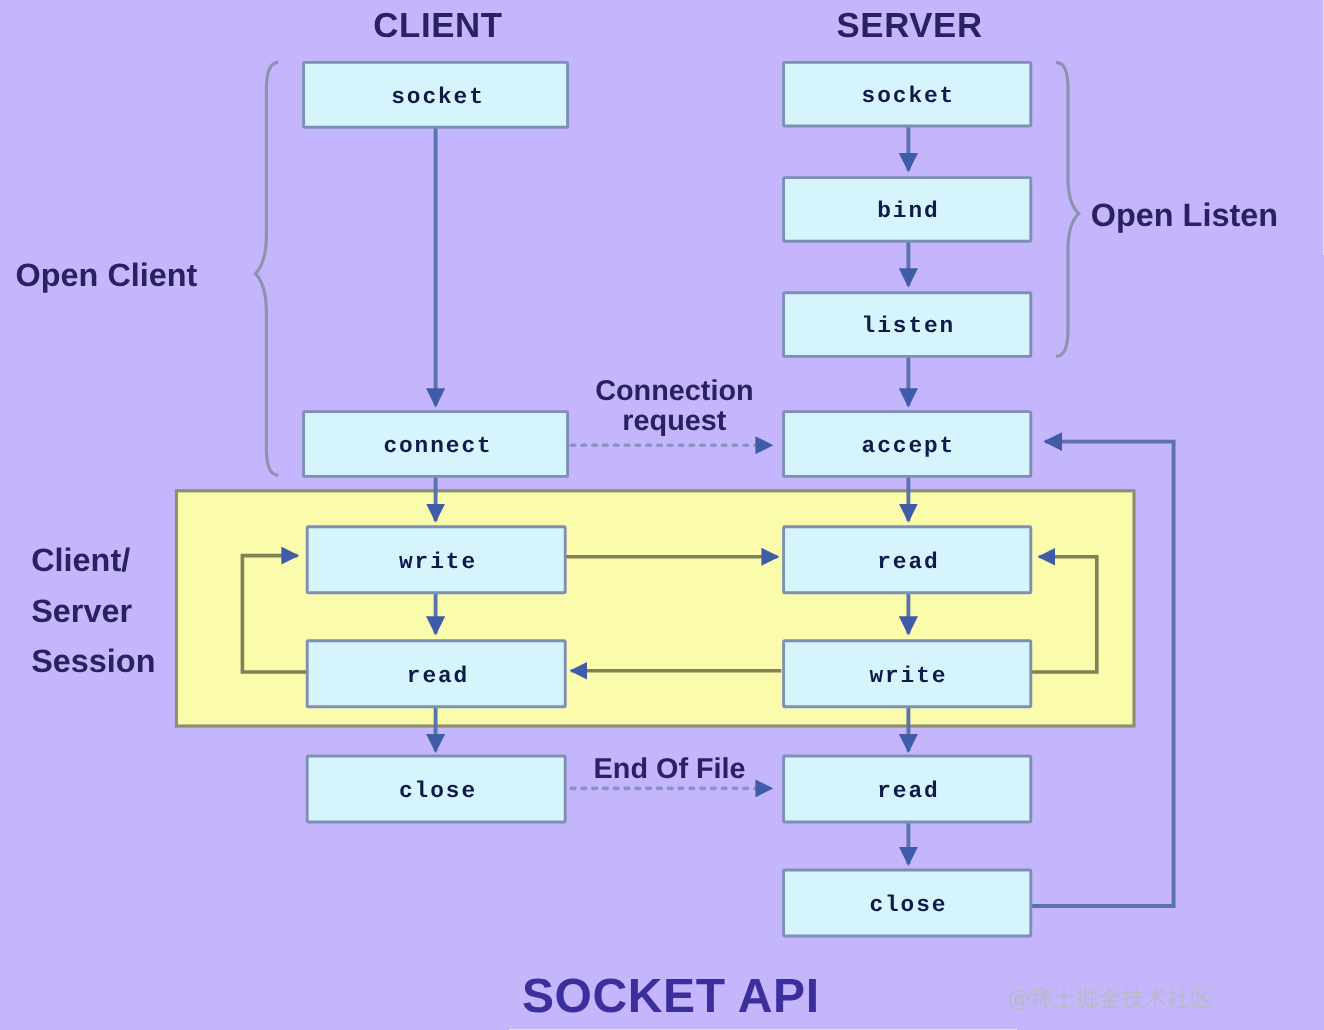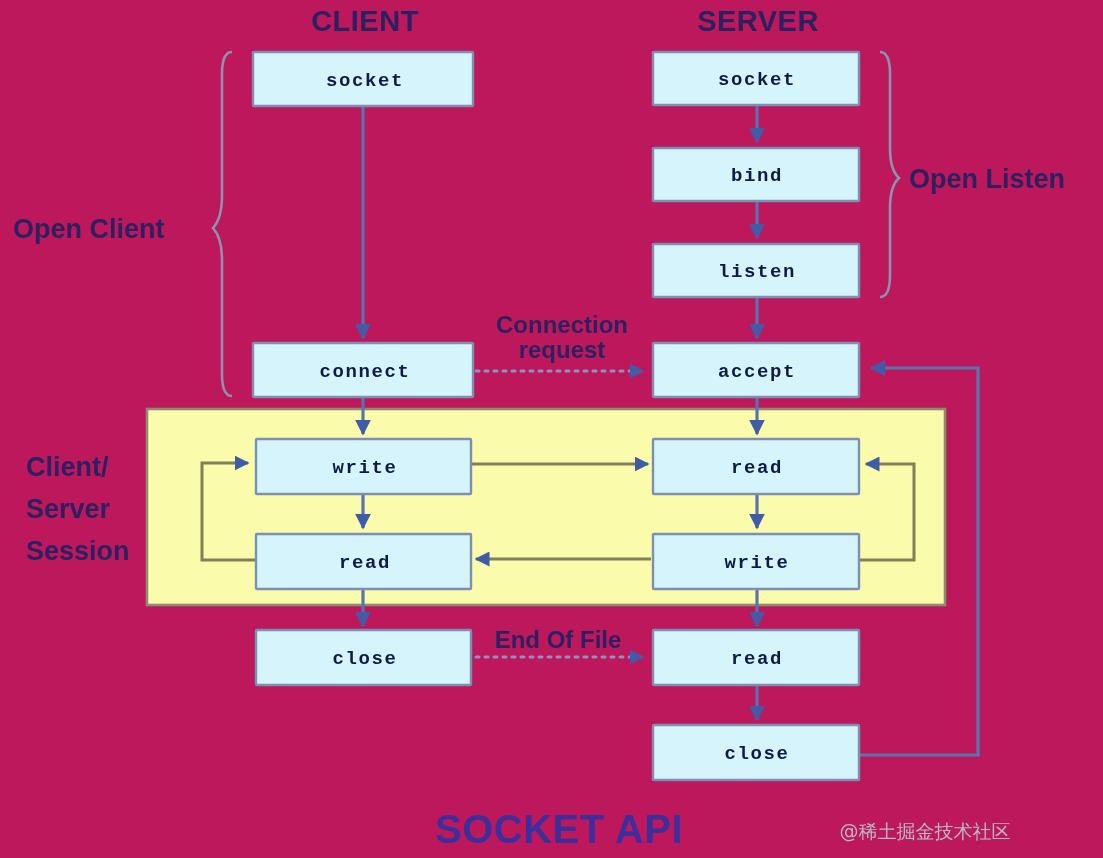--- a/index.html
+++ b/index.html
@@ -7,21 +7,21 @@
     padding: 0;
     background: #ffffff;
   }
   body {
     font-family: "Liberation Sans", sans-serif;
   }
   #stage {
     position: relative;
     width: 1103px;
     height: 858px;
-    background: #be185d;
+    background: #c4b5fd;
     overflow: hidden;
   }
   svg.diagram {
     position: absolute;
     left: 0; top: 0;
     width: 1103px;
     height: 858px;
   }
   .col-title {
     font-family: "Liberation Sans", sans-serif;

